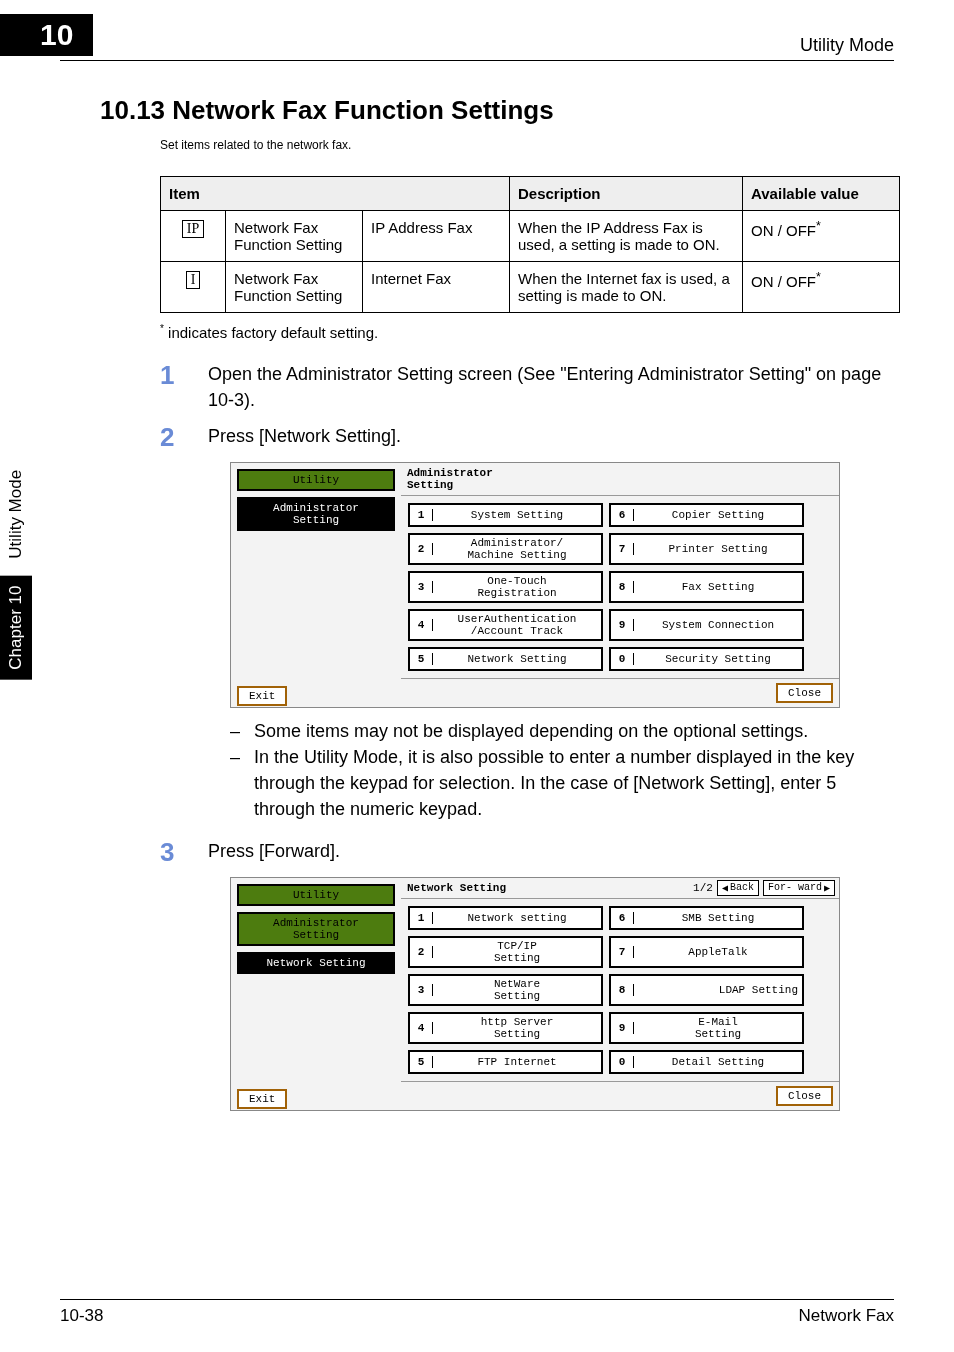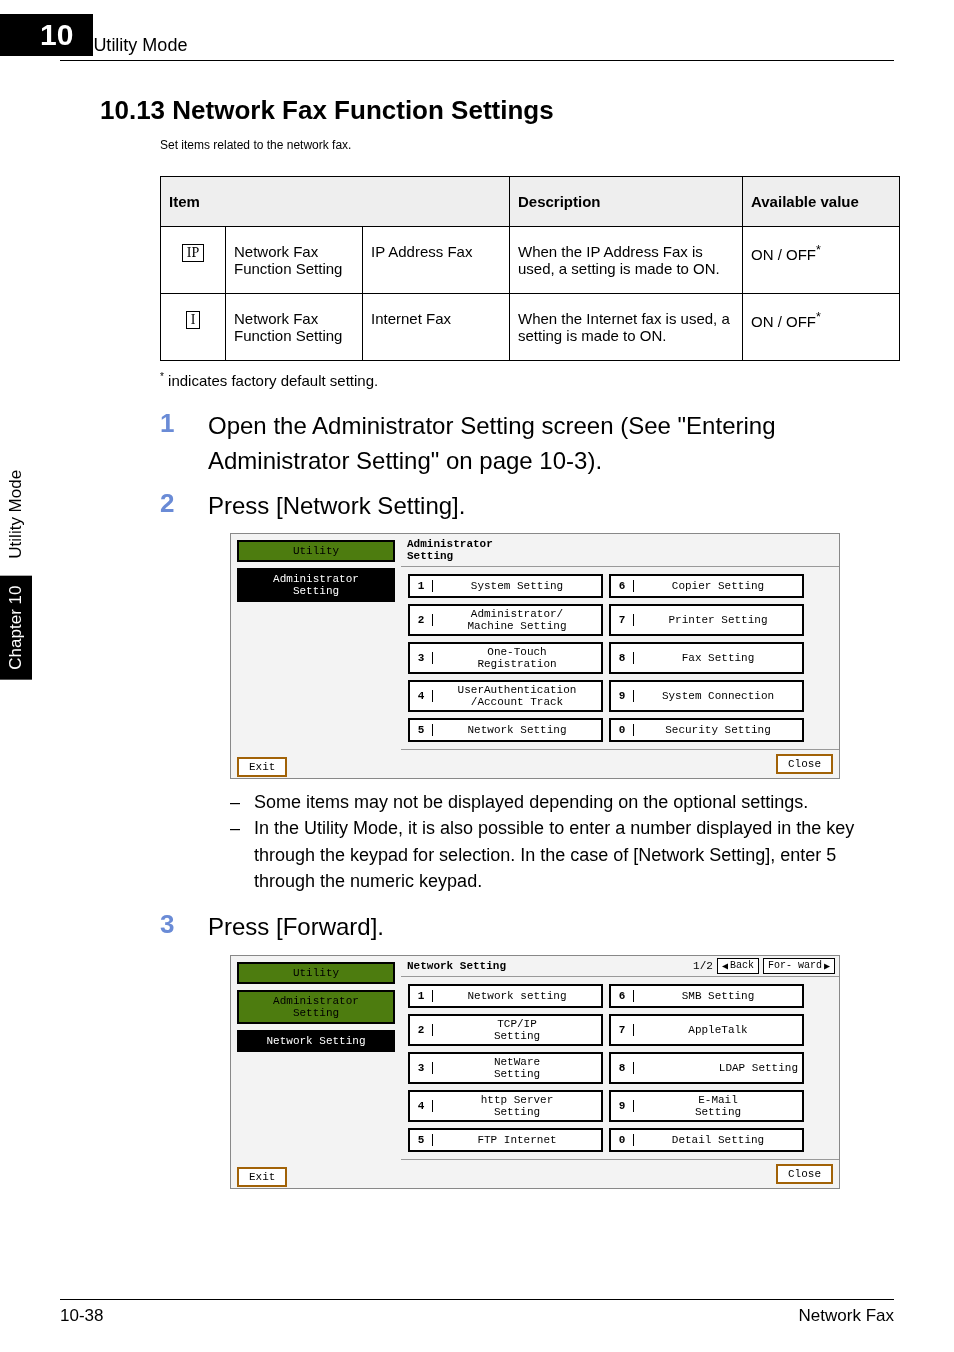--- a/index.html
+++ b/index.html
@@ -1,36 +1,36 @@
 <!DOCTYPE html>
 <html><head>
 <meta charset="utf-8">
 <style>
   html,body{margin:0;padding:0;background:#fff;font-family:Arial,Helvetica,sans-serif;color:#000;}
   .page{width:954px;height:1352px;position:relative;box-sizing:border-box;}
-  .header{display:flex;align-items:flex-end;justify-content:flex-start;padding:14px 60px 0 0;}
+  .header{display:flex;align-items:flex-end;justify-content:space-between;padding:14px 60px 0 0;}
   .chapnum{background:#000;color:#fff;font-weight:bold;font-size:30px;padding:4px 20px 4px 40px;display:inline-block;}
   .hdr-right{font-size:18px;}
   .hdr-rule{border:0;border-top:1px solid #000;margin:4px 60px 0 60px;}
   .sidetab{position:absolute;left:0;top:460px;writing-mode:vertical-rl;transform:rotate(180deg);font-size:17px;}
   .sidetab .chapter{background:#000;color:#fff;padding:10px 6px;display:inline-block;margin-bottom:2px;}
   .sidetab .util{padding:10px 6px;display:inline-block;}
   .content{padding:24px 60px 0 100px;}
   h2.sec{font-size:26px;margin:10px 0 6px 0;font-weight:bold;}
   .intro{font-size:12px;margin:12px 0 24px 60px;}
   table.spec{border-collapse:collapse;width:100%;margin:0 0 10px 60px;max-width:740px;}
-  table.spec th,table.spec td{border:1px solid #000;padding:16px 8px;font-size:15px;vertical-align:top;text-align:left;}
+  table.spec th,table.spec td{border:1px solid #000;padding:8px 8px;font-size:15px;vertical-align:top;text-align:left;}
   table.spec th{background:#eee;font-weight:bold;}
   .icon-box{border:1px solid #000;display:inline-block;font-family:"Times New Roman",serif;font-size:14px;padding:0 4px;}
   .footnote{font-size:15px;margin:4px 0 20px 60px;}
   .footnote .ast{font-size:10px;vertical-align:super;}
   h3.sub{font-size:18px;margin:16px 0 14px 70px;font-weight:bold;}
   .step{display:flex;margin:0 0 10px 60px;}
   .step .num{color:#6a8bd6;font-size:26px;font-weight:bold;width:48px;flex:none;line-height:1.1;}
-  .step .txt{font-size:24px;line-height:1.45;}
+  .step .txt{font-size:18px;line-height:1.45;}
   .notes{margin:6px 0 16px 130px;font-size:18px;line-height:1.45;}
   .notes .dash{display:flex;}
   .notes .dash .d{width:24px;flex:none;}
   .panel-img{margin:6px 0 10px 130px;border:1px solid #888;width:610px;box-sizing:border-box;background:#f3f3f3;font-family:"Courier New",monospace;font-size:12px;}
   .panel-left{width:170px;flex:none;display:flex;flex-direction:column;}
   .panel-tab{border:2px solid #000;background:#4d7c0f;margin:6px;padding:3px 6px;font-size:11px;text-align:center;white-space:pre-line;}
   .panel-tab.sel{background:#000;color:#fff;}
   .panel-title{border-bottom:1px solid #999;padding:4px 6px;font-weight:bold;font-size:11px;white-space:pre-line;}
   .panel-title-row{display:flex;align-items:center;justify-content:space-between;border-bottom:1px solid #999;}
   .panel-title-row .tl{padding:4px 6px;font-weight:bold;font-size:11px;}

